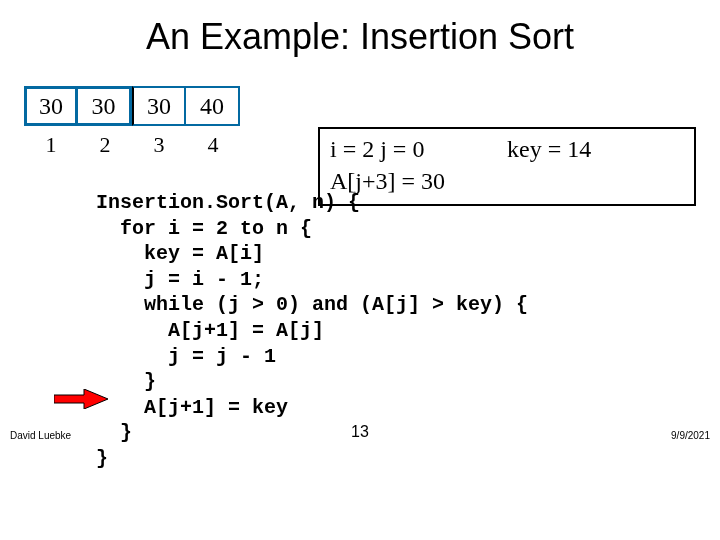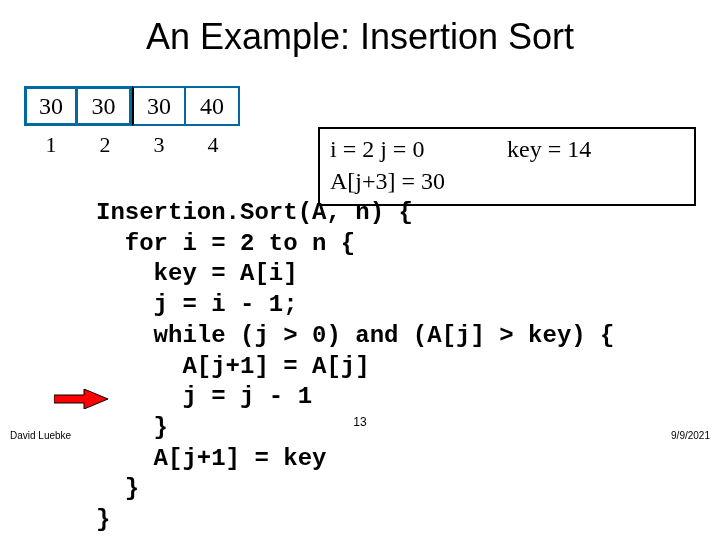--- a/index.html
+++ b/index.html
@@ -17,27 +17,27 @@
   .array-row.split .cell:nth-child(2) { border-width: 3px; }
 
   .idx-row { display: flex; margin-top: 6px; }
   .idx { width: 54px; text-align: center; font-size: 22px; font-family: "Times New Roman", serif; }
 
   .state-box { position: absolute; top: 86px; left: 318px; width: 378px; border: 2px solid #000; padding: 4px 10px 6px; font-family: "Times New Roman", serif; font-size: 24px; line-height: 1.35; margin-top: 41px; }
   .state-row { display: flex; }
   .sb-a { flex: 1; }
   .sb-b { flex: 1; }
 
-  .code { position: absolute; top: 198px; left: 96px; font-family: "Courier New", monospace; font-size: 24px; font-weight: bold; line-height: 1.28; white-space: pre; }
+  .code { position: absolute; top: 190px; left: 96px; font-family: "Courier New", monospace; font-size: 20px; font-weight: bold; line-height: 1.28; white-space: pre; }
 
   .arrow { position: absolute; top: 389px; left: 54px; }
   .arrow svg { display: block; }
 
   .footer { position: absolute; bottom: 12px; width: 100%; display: flex; justify-content: space-between; padding: 0 10px; font-size: 10px; font-family: Arial, sans-serif; color: #000; }
-  .footer-center { position: absolute; bottom: 24px; width: 100%; text-align: center; font-size: 12px; }
+  .footer-center { position: absolute; bottom: 12px; width: 100%; text-align: center; font-size: 16px; }
 </style>
 </head>
 <body>
 
 <div class="slide">
 
   <div class="title">An Example: Insertion Sort</div>
 
   <div class="array-block">
     <div class="array-row split">

